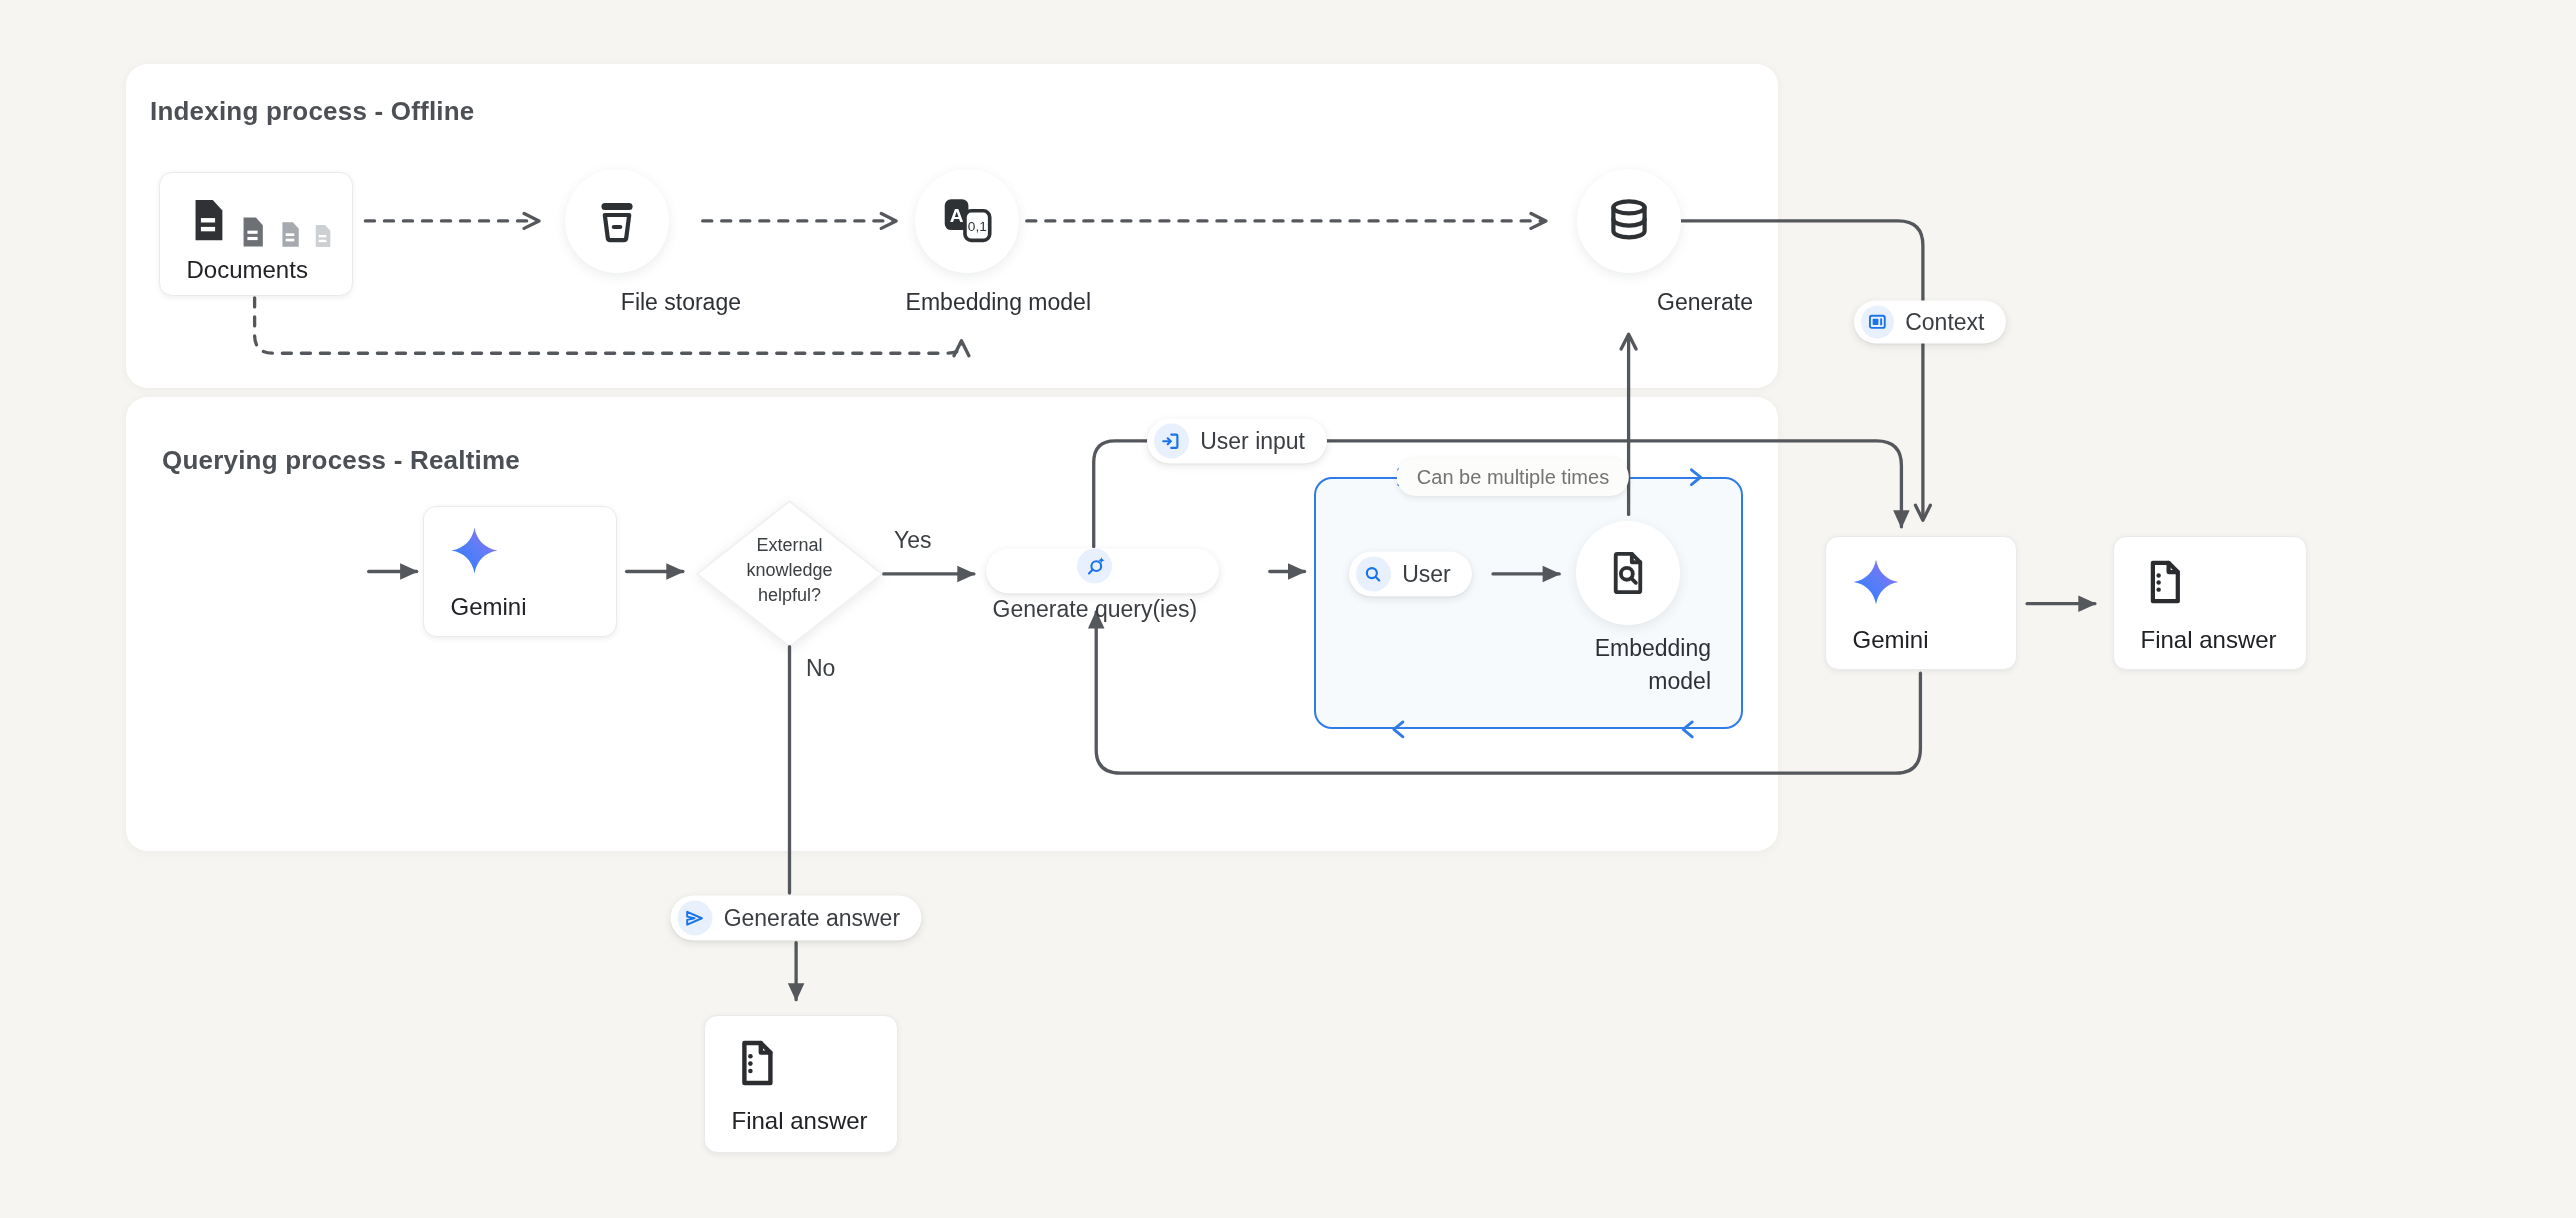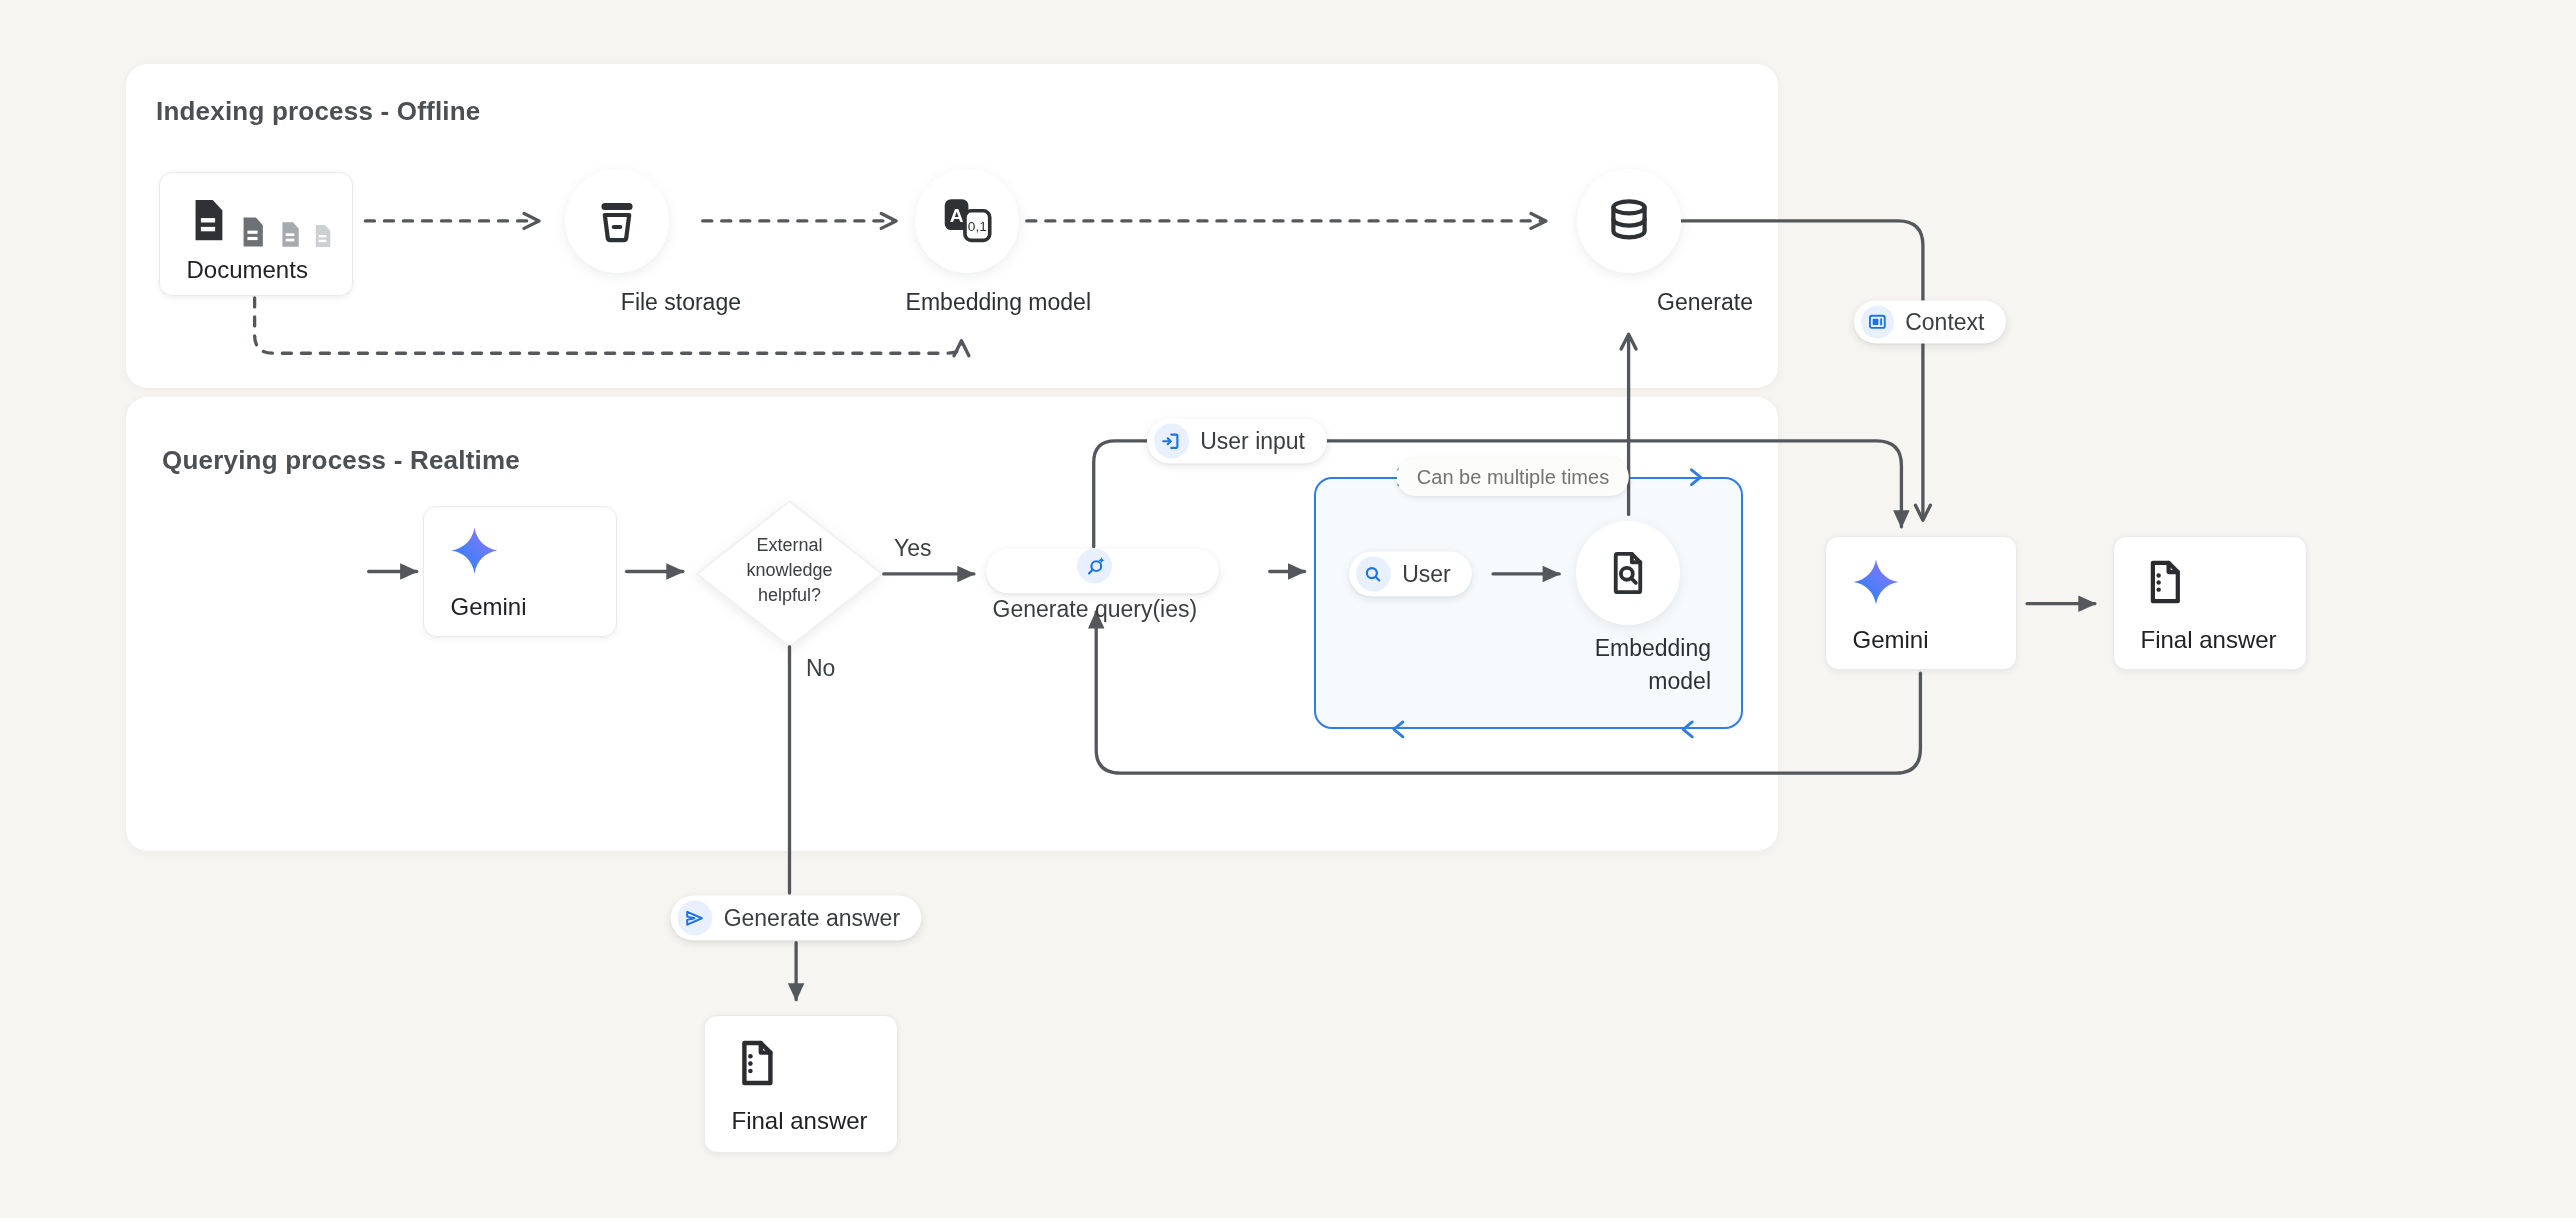--- a/index.html
+++ b/index.html
@@ -74,21 +74,21 @@
     </g>
 
     <g stroke="#2f7ce8" stroke-width="3.5" fill="none" stroke-linecap="round" stroke-linejoin="round">
       <path d="M1692,568 L1703,577 L1692,586"></path>
       <path d="M2046,568 L2057,577 L2046,586"></path>
       <path d="M1697,873 L1686,882 L1697,891"></path>
       <path d="M2047,873 L2036,882 L2047,891"></path>
     </g>
   </svg>
 
-  <div class="title" style="left:156px;top:96px;">Indexing process - Offline</div>
+  <div class="title" style="left:150px;top:96px;">Indexing process - Offline</div>
 
   <div class="card" style="left:159px;top:172px;width:192px;height:122px;">
     <svg class="icon" style="position:absolute;left:25px;top:18px;" width="46" height="58" viewBox="0 0 24 24">
       <path d="M5.5,1.5 h9 L19.5,7 V22.5 H5.5 Z" fill="#303134"></path>
       <rect x="8.3" y="11" width="7.4" height="2.3" fill="#fff"></rect>
         <rect x="8.3" y="15.6" width="7.4" height="2.3" fill="#fff"></rect>
     </svg>
     <svg class="icon" style="position:absolute;left:76px;top:40px;" width="33" height="38" viewBox="0 0 24 24">
       <path d="M5.5,1.5 h9 L19.5,7 V22.5 H5.5 Z" fill="#6d7175"></path>
       <rect x="8.3" y="11" width="7.4" height="2.3" fill="#fff"></rect>
@@ -148,21 +148,21 @@
             <stop offset="0.55" stop-color="#5f7df7"></stop>
             <stop offset="1" stop-color="#a06af8"></stop>
       </linearGradient>
         </defs>
       <path d="M12,1.2 C12.9,7 17,11.1 22.8,12 C17,12.9 12.9,17 12,22.8 C11.1,17 7,12.9 1.2,12 C7,11.1 11.1,7 12,1.2 Z" fill="url(#gg1)"></path>
     </svg>
     <div class="cardlabel" style="top:86px;">Gemini</div>
   </div>
 
   <div class="diamond-text">External knowledge helpful?</div>
-  <div class="edgeword" style="left:894px;top:527px;margin-top:8px;">Yes</div>
+  <div class="edgeword" style="left:894px;top:527px;">Yes</div>
   <div class="edgeword" style="left:806px;top:655px;">No</div>
 
   <div class="pill" style="left:986px;top:571px;transform:translateY(-50%);flex-direction:column;">
     <span class="chip">
       <svg width="22" height="22" viewBox="0 0 24 24">
         <circle cx="13.4" cy="11.6" r="5.3" fill="none" stroke="#1a73e8" stroke-width="2.3"></circle>
         <line x1="9.6" y1="15.4" x2="5.4" y2="19.6" stroke="#1a73e8" stroke-width="2.3" stroke-linecap="round"></line>
         <path d="M19,1.6 C19.35,3.6 20.5,4.75 22.5,5.1 C20.5,5.45 19.35,6.6 19,8.6 C18.65,6.6 17.5,5.45 15.5,5.1 C17.5,4.75 18.65,3.6 19,1.6 Z" fill="#1a73e8"></path>
       </svg>
     </span>

